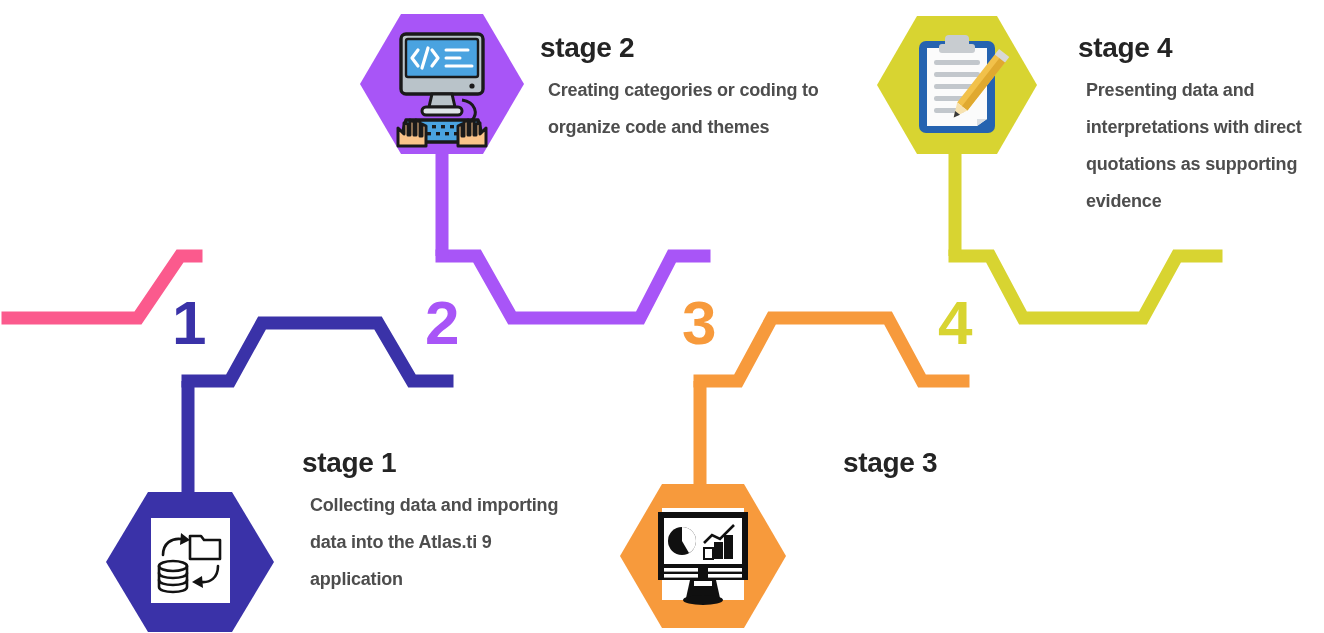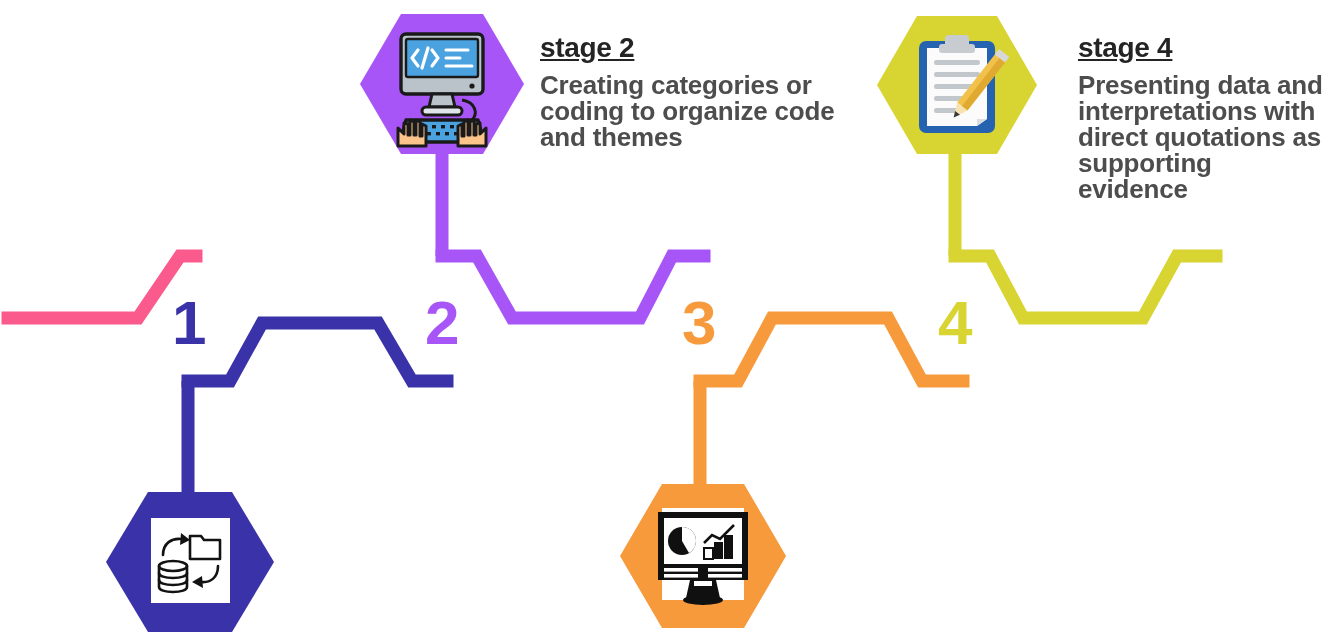--- a/index.html
+++ b/index.html
@@ -37,29 +37,28 @@
     position: absolute;
   }
   .stage-title {
     font-family: "Liberation Sans", sans-serif;
     font-weight: 700;
     font-size: 28px;
     line-height: 30px;
     color: #242424;
     margin: 0 0 9px 0;
     letter-spacing: -0.3px;
-    text-decoration: underline;
   }
   .stage-desc {
     font-family: "Liberation Sans", sans-serif;
     font-weight: 700;
-    font-size: 26px;
-    line-height: 26px;
+    font-size: 18px;
+    line-height: 37px;
     color: #4d4d4d;
-    margin: 0;
+    margin: 8px;
     letter-spacing: -0.2px;
   }
   .hex-node {
     position: absolute;
   }
   .hex-node svg {
     display: block;
   }
 </style>
 </head>
@@ -239,17 +238,22 @@
   <div class="text-block" style="left:540px; top:33px; width:345px;">
     <div class="stage-title">stage 2</div>
     <div class="stage-desc">Creating categories or coding to organize code and themes</div>
   </div>
 
   <div class="text-block" style="left:1078px; top:33px; width:248px;">
     <div class="stage-title">stage 4</div>
     <div class="stage-desc">Presenting data and interpretations with direct quotations as supporting evidence</div>
   </div>
 
+  <div class="text-block" style="left:302px; top:448px; width:290px;">
+    <div class="stage-title">stage 1</div>
+    <div class="stage-desc">Collecting data and importing data into the Atlas.ti 9 application</div>
+  </div>
 
   <div class="text-block" style="left:843px; top:448px; width:365px;">
+    <div class="stage-title">stage 3</div>
   </div>
 
 </div>
 
 </body></html>

